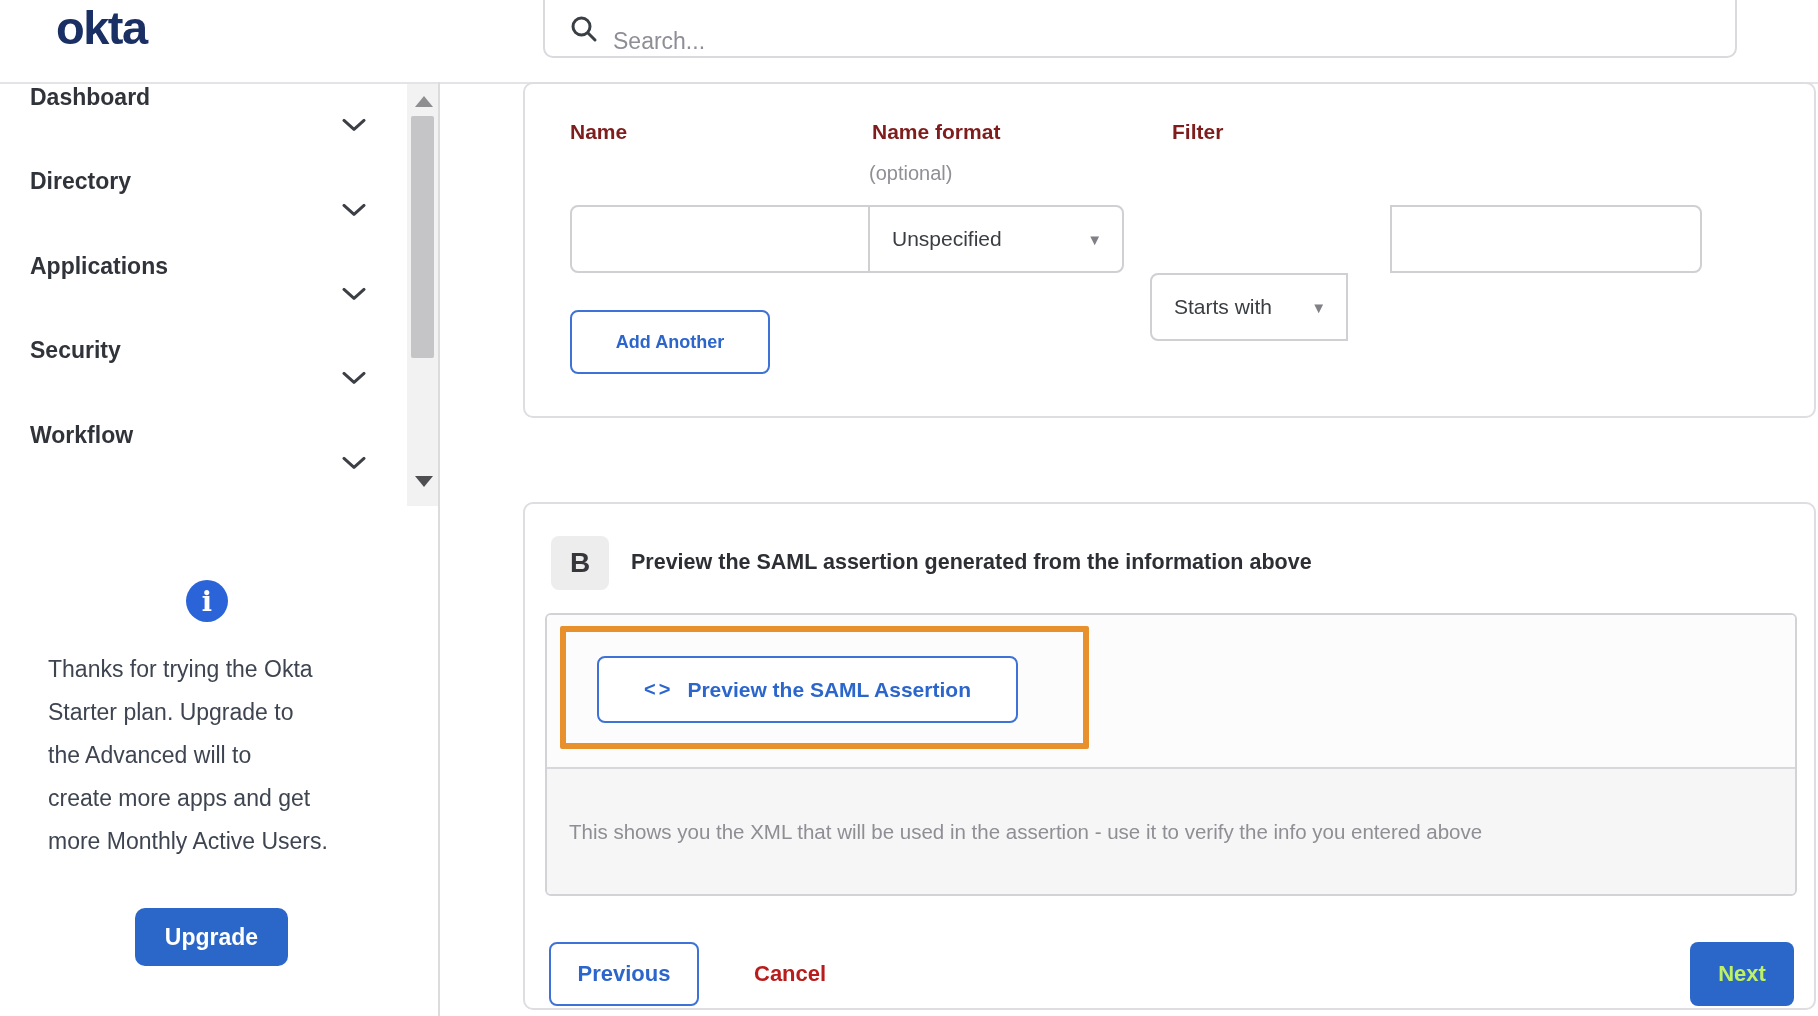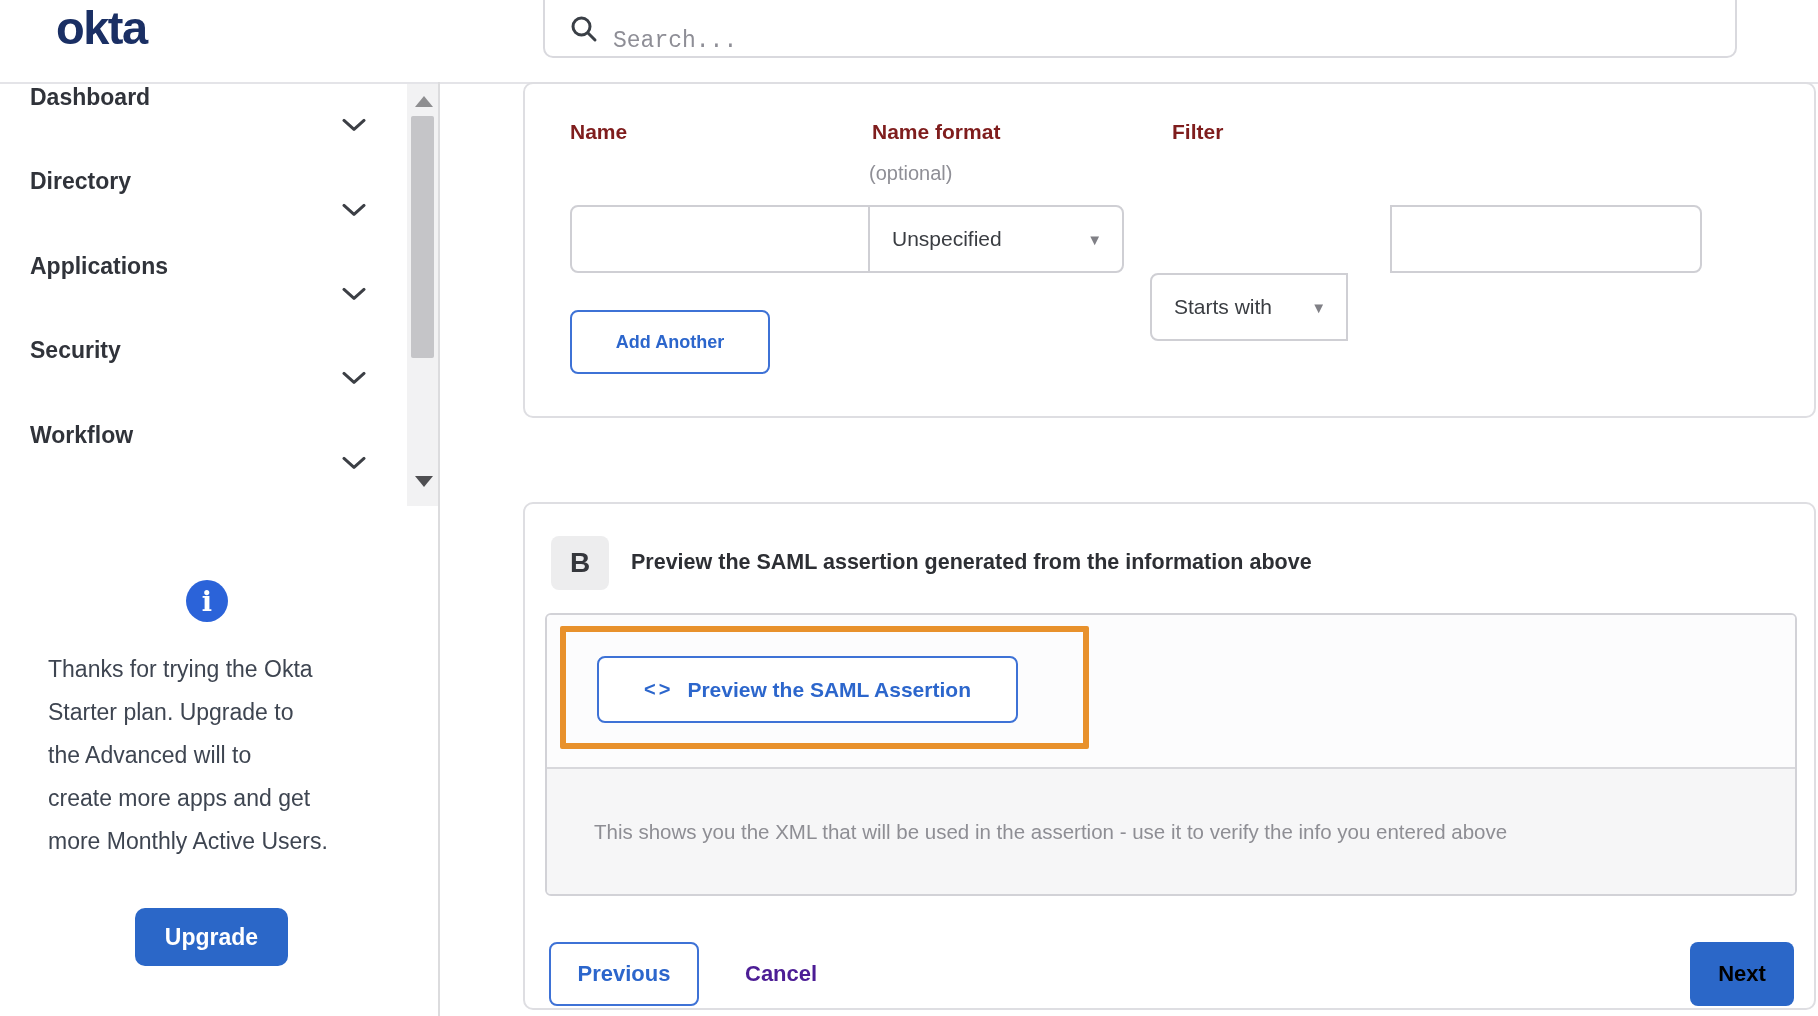--- a/index.html
+++ b/index.html
@@ -20,21 +20,21 @@
     margin-left: 28px;
   }
   .search-box {
     left: 543px; top: -12px; width: 1194px; height: 70px;
     background: #fff; border: 2px solid #d9d9de; border-radius: 10px;
     display: flex; align-items: center; padding: 12px 0 0 24px;
   }
   .search-icon svg { display: block; }
   .search-input {
     border: none; outline: none; background: transparent;
-    font-family: Liberation Mono, monospace;
+    font-family: Liberation Sans, sans-serif;
     font-size: 23px; color: #0f766e; margin-left: 14px; width: 1000px; margin-top: 24px;
   }
   .search-input::placeholder { color: #8e8e96; }
   .header-divider { left: 0; top: 82px; width: 1818px; height: 2px; background: #e4e4e8; }
 
   
   .sidebar-nav {
     left: 0; top: 84px; width: 438px; height: 422px;
     background: #fff; display: flex; flex-direction: column;
   }
@@ -108,27 +108,27 @@
     font-size: 15px; color: #808086;
   }
 
   .btn-outline {
     background: #fff; border: 2px solid #3e72d6; border-radius: 8px; cursor: pointer;
     color: #2c66cc; font-weight: 700; font-family: "Liberation Sans", sans-serif;
     display: flex; align-items: center; justify-content: center;
   }
   .btn-solid {
     background: #2b67c8; border: none; border-radius: 8px; cursor: pointer;
-    color: #000000; font-weight: 700; font-family: "Liberation Sans", sans-serif;
+    color: #bef264; font-weight: 700; font-family: "Liberation Sans", sans-serif;
     display: flex; align-items: center; justify-content: center;
   }
   .link-btn {
     background: none; border: none; cursor: pointer;
-    color: #4c1d95; font-weight: 700; font-family: "Liberation Sans", sans-serif;
-    display: flex; align-items: center;
+    color: #b91c1c; font-weight: 700; font-family: "Liberation Sans", sans-serif;
+    display: flex; align-items: center; margin-left: 9px;
   }
 
   
   .step-badge {
     left: 26px; top: 32px; width: 58px; height: 54px;
     background: #ededee; border-radius: 8px;
     display: flex; align-items: center; justify-content: center;
     font-size: 28px; font-weight: 700; color: #35373c;
   }
   .step-title { left: 106px; top: 46px; font-size: 21.5px; font-weight: 700; color: #2d2f34; }
@@ -142,21 +142,21 @@
     position: absolute; left: 13px; top: 11px; width: 529px; height: 123px;
     border: 6px solid #e8912c; border-radius: 2px;
   }
   .preview-btn {
     position: absolute; left: 50px; top: 41px; width: 421px; height: 67px;
     font-size: 21px; gap: 14px;
   }
   .code-glyph { font-weight: 700; letter-spacing: 3px; font-size: 20px; }
   .preview-bottom {
     width: 100%; height: 127px; background: #f6f6f7; border-top: 2px solid #d8d8dc;
-    display: flex; align-items: center; padding-left: 47px;
+    display: flex; align-items: center; padding-left: 22px;
     font-size: 20.5px; color: #8e8e94;
   }
 
   .prev-btn { left: 24px; top: 438px; width: 150px; height: 64px; font-size: 22px; }
   .cancel-btn { left: 220px; top: 438px; height: 64px; font-size: 22px; }
   .next-btn { left: 1165px; top: 438px; width: 104px; height: 64px; font-size: 22px; }
 </style>
 </head>
 <body>
 

